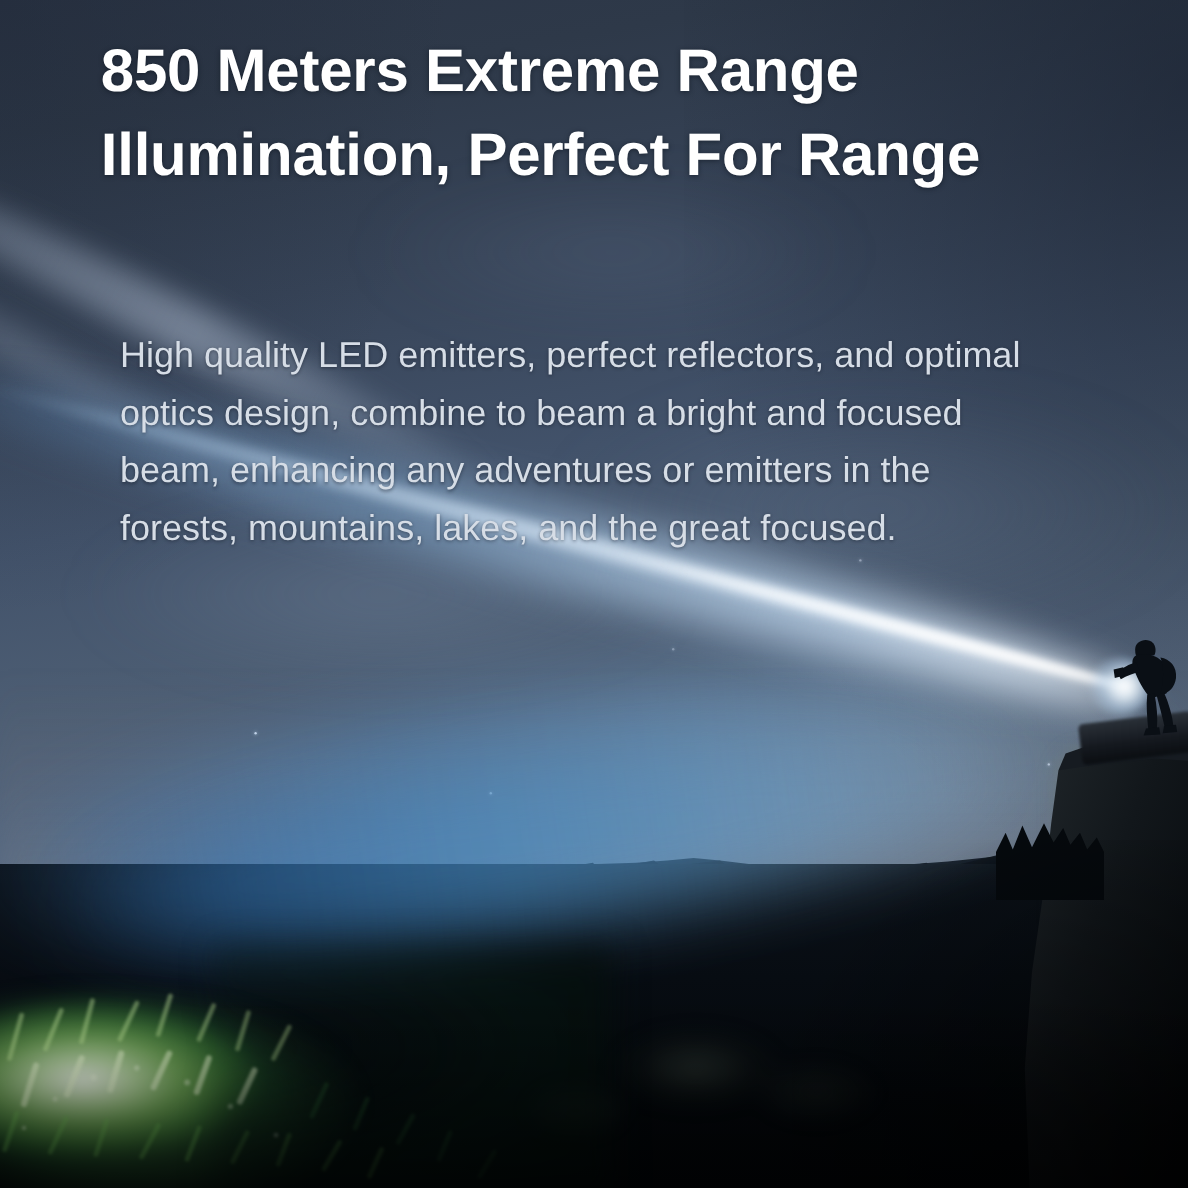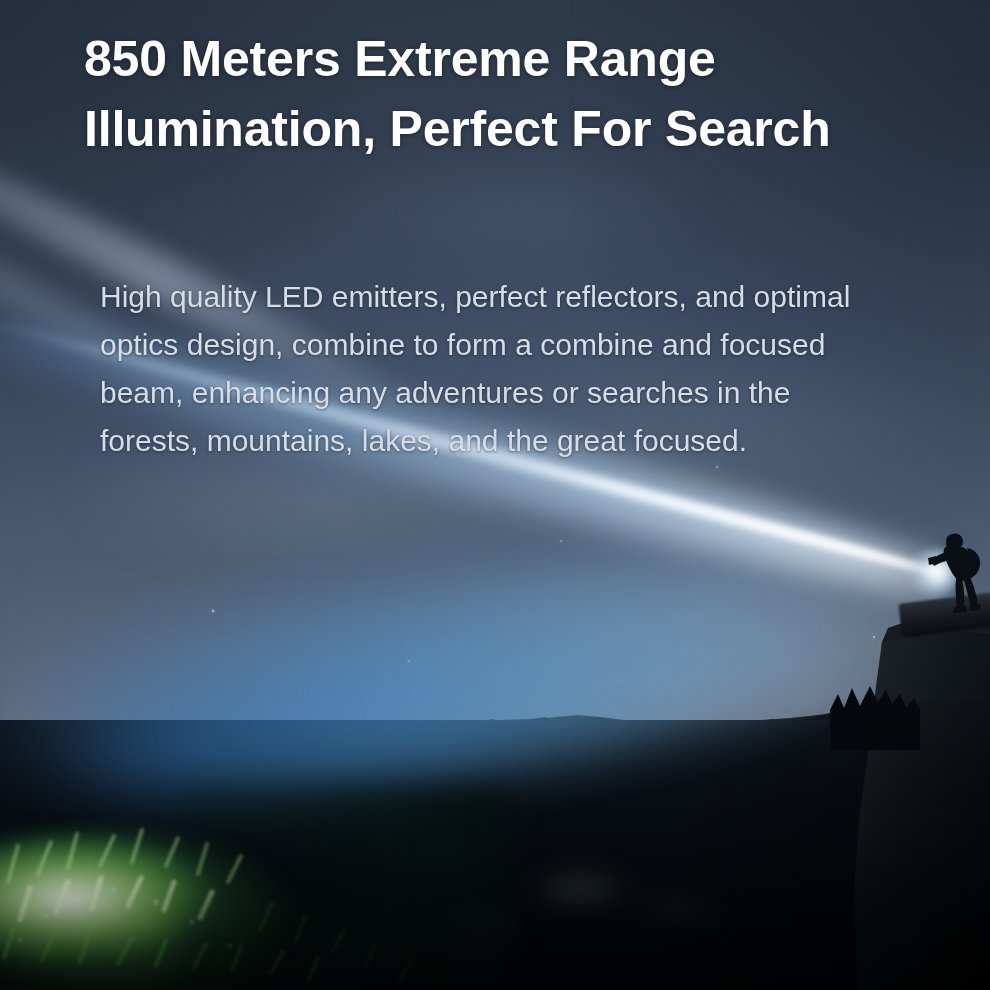--- a/index.html
+++ b/index.html
@@ -530,18 +530,18 @@
         <path d="M40,75 L51,74 L52,80 L38,81 Z"></path>
         <path d="M55,73 L65,72 L66,78 L54,79 Z"></path>
       </g>
     </svg>
   </div>
 
   <div class="right-vignette"></div>
   <div class="bottom-vignette"></div>
 
   <div class="text-layer">
-    <h1 class="headline"><span>850 Meters Extreme Range</span><br><span>Illumination, Perfect For Search</span><br></h1>
-
-    <p class="subcopy"><span>High quality LED emitters, perfect reflectors, and optimal</span><br><span>optics design, combine to form a combine and focused</span><br><span>beam, enhancing any adventures or searches in the</span><br><span>forests, mountains, lakes, and the great focused.</span></p>
+    <h1 class="headline"><span>850 Meters Extreme Range</span><br><span>Illumination, Perfect For Range</span><br></h1>
+
+    <p class="subcopy"><span>High quality LED emitters, perfect reflectors, and optimal</span><br><span>optics design, combine to beam a bright and focused</span><br><span>beam, enhancing any adventures or emitters in the</span><br><span>forests, mountains, lakes, and the great focused.</span></p>
   </div>
 
 </div>
 
 </body></html>

